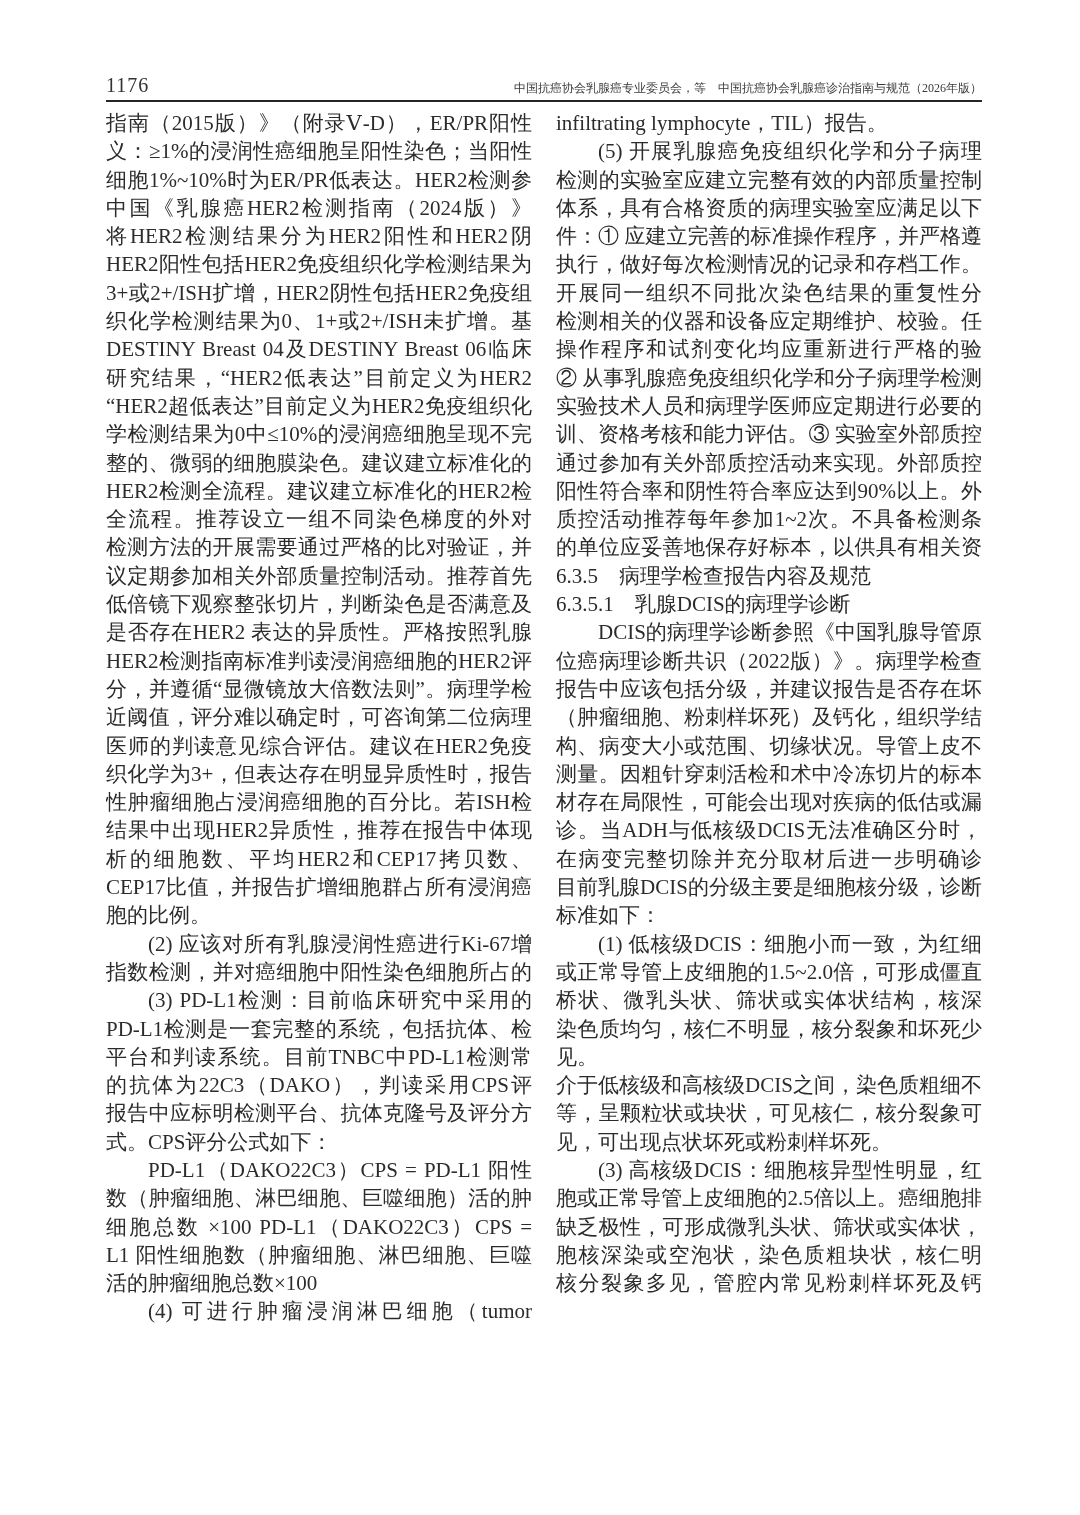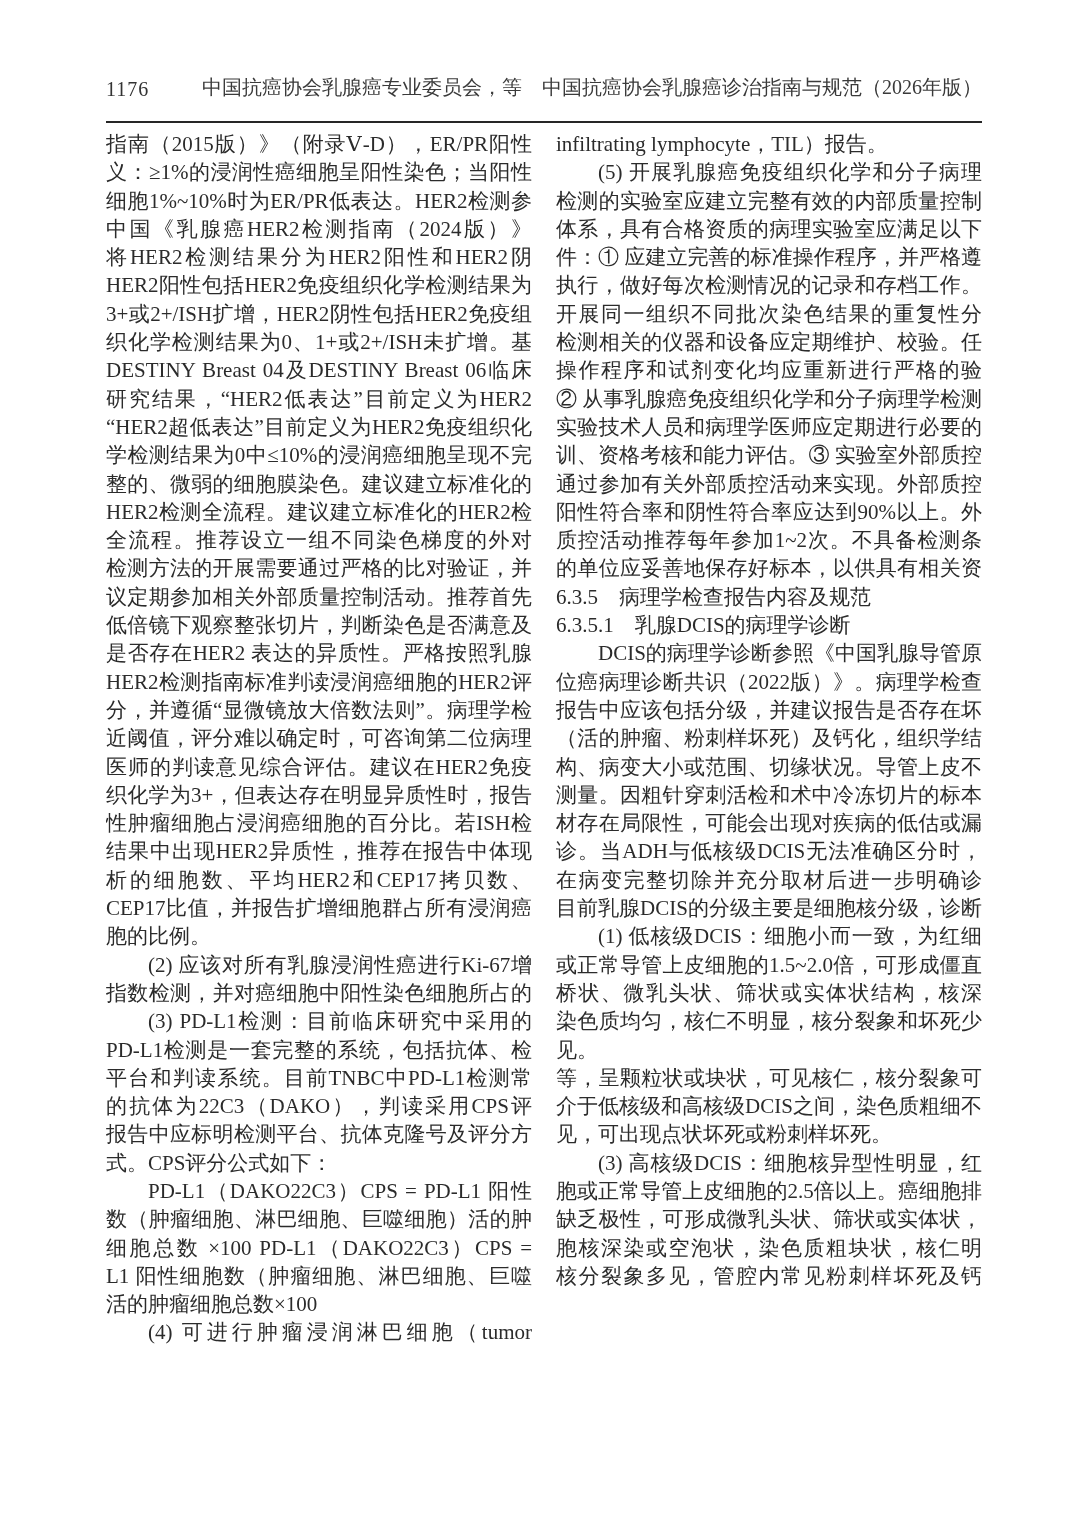--- a/index.html
+++ b/index.html
@@ -19,29 +19,29 @@
     position: absolute;
     left: 106px;
     top: 74px;
     width: 876px;
   }
   .page-header {
     display: flex;
     align-items: flex-end;
     justify-content: space-between;
     border-bottom: 2px solid #262626;
-    padding-bottom: 20px;
+    padding-bottom: 3px;
   }
   .page-number {
     font-size: 20px;
     color: #333333;
     letter-spacing: 1px;
   }
   .running-title {
-    font-size: 20px;
+    font-size: 12px;
     color: #3a3a3a;
     white-space: nowrap;
   }
   .columns {
     display: flex;
     gap: 24px;
     margin-top: 7px;
   }
   .column {
     width: 426px;
@@ -151,38 +151,39 @@
         <div class="block heading">
           <div class="line final">6.3.5　病理学检查报告内容及规范</div>
         </div>
         <div class="block heading">
           <div class="line final">6.3.5.1　乳腺DCIS的病理学诊断</div>
         </div>
         <div class="block body">
           <div class="line indent">DCIS的病理学诊断参照《中国乳腺导管原</div>
           <div class="line">位癌病理诊断共识（2022版）》。病理学检查</div>
           <div class="line">报告中应该包括分级，并建议报告是否存在坏死</div>
-          <div class="line">（活的肿瘤、粉刺样坏死）及钙化，组织学结</div>
+          <div class="line">（肿瘤细胞、粉刺样坏死）及钙化，组织学结</div>
           <div class="line">构、病变大小或范围、切缘状况。导管上皮不典</div>
           <div class="line">测量。因粗针穿刺活检和术中冷冻切片的标本取</div>
           <div class="line">材存在局限性，可能会出现对疾病的低估或漏</div>
           <div class="line">诊。当ADH与低核级DCIS无法准确区分时，应</div>
           <div class="line">在病变完整切除并充分取材后进一步明确诊断。</div>
           <div class="line">目前乳腺DCIS的分级主要是细胞核分级，诊断</div>
+          <div class="line final">标准如下：</div>
         </div>
         <div class="block body">
           <div class="line indent">(1) 低核级DCIS：细胞小而一致，为红细胞</div>
           <div class="line">或正常导管上皮细胞的1.5~2.0倍，可形成僵直搭</div>
           <div class="line">桥状、微乳头状、筛状或实体状结构，核深染，</div>
           <div class="line">染色质均匀，核仁不明显，核分裂象和坏死少</div>
           <div class="line final">见。</div>
         </div>
         <div class="block body">
+          <div class="line">介于低核级和高核级DCIS之间，染色质粗细不</div>
           <div class="line">等，呈颗粒状或块状，可见核仁，核分裂象可</div>
-          <div class="line">介于低核级和高核级DCIS之间，染色质粗细不</div>
           <div class="line final">见，可出现点状坏死或粉刺样坏死。</div>
         </div>
         <div class="block body">
           <div class="line indent">(3) 高核级DCIS：细胞核异型性明显，红细</div>
           <div class="line">胞或正常导管上皮细胞的2.5倍以上。癌细胞排列</div>
           <div class="line">缺乏极性，可形成微乳头状、筛状或实体状，细</div>
           <div class="line">胞核深染或空泡状，染色质粗块状，核仁明显，</div>
           <div class="line final">核分裂象多见，管腔内常见粉刺样坏死及钙化。</div>
         </div>
       </div>

